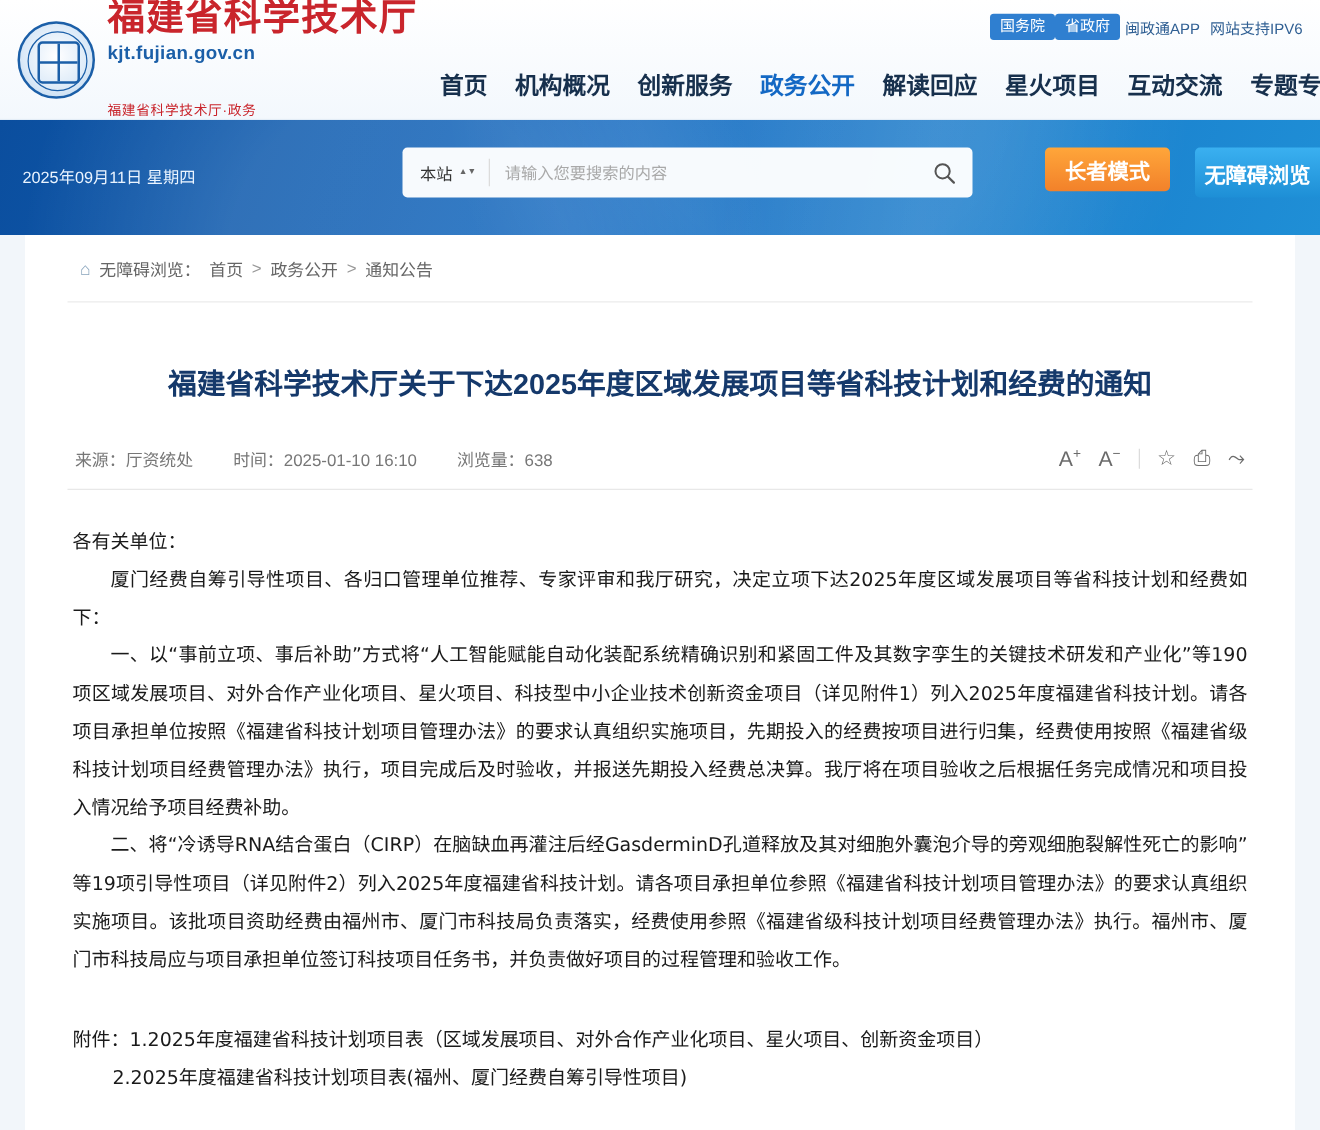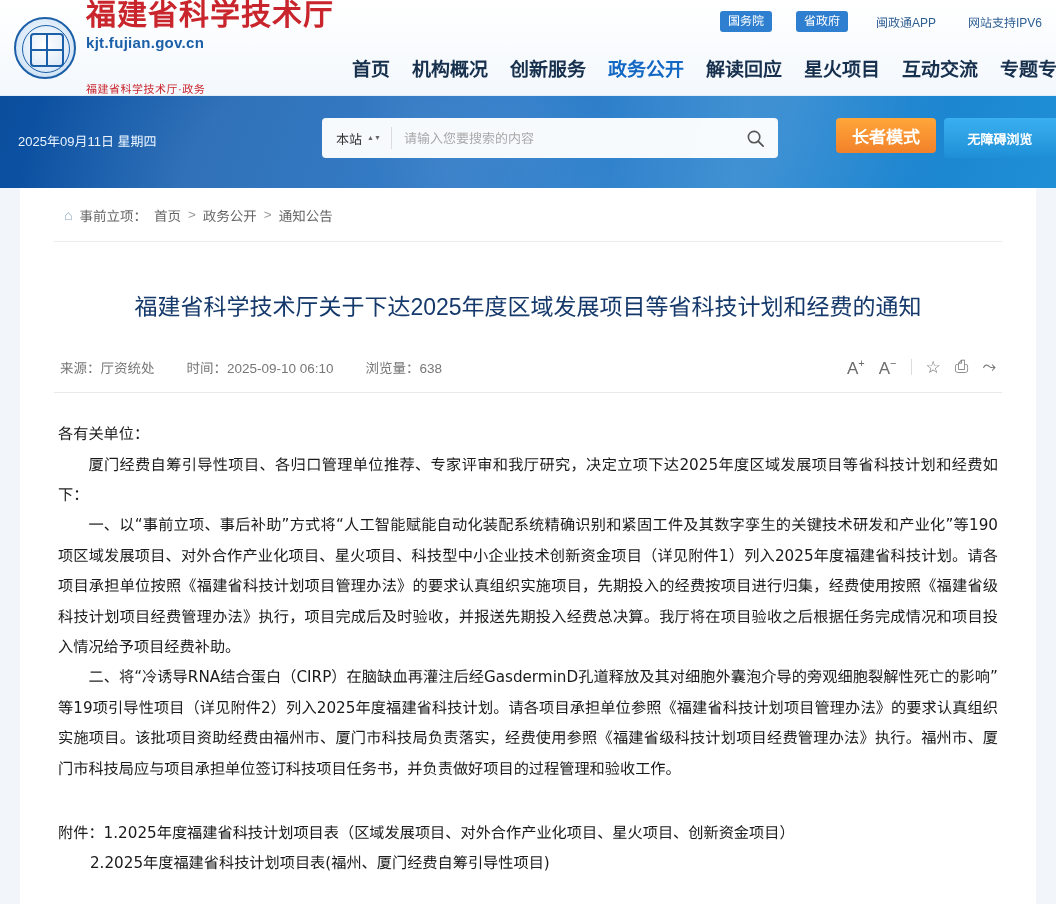--- a/index.html
+++ b/index.html
@@ -92,21 +92,21 @@
     cursor: pointer;
     white-space: nowrap;
   }
   .nav-item.active { color: #1368c4; }
 
   .toplinks {
     position: absolute;
     right: 10px;
     top: 10px;
     display: flex;
-    gap: 24px;
+    gap: 0;
     align-items: center;
     font-size: 12px;
   }
   .pill {
     background: #2f7fd0;
     color: #fff;
     border-radius: 3px;
     padding: 3px 8px;
     line-height: 1.2;
     cursor: pointer;
@@ -198,24 +198,24 @@
     font-weight: bold;
     border: none; border-radius: 4px;
     cursor: pointer;
     z-index: 2;
     font-family: "Liberation Sans", sans-serif;
   }
   .btn-access {
     position: absolute;
     right: 0px;
     top: 22px;
-    width: 112px; height: 40px;
+    width: 100px; height: 40px;
     background: linear-gradient(to bottom, #3ab0f0, #1e8fd6);
     color: #fff;
-    font-size: 13px;
+    font-size: 17px;
     font-weight: bold;
     border: none;
     border-radius: 4px 0 0 4px;
     cursor: pointer;
     z-index: 2;
     font-family: Liberation Serif, serif;
   }
 
   
   .page {
@@ -240,21 +240,21 @@
     border-bottom: 1px solid #ececec;
     padding-left: 10px;
   }
   .breadcrumb .bc-link { color: #666; cursor: pointer; }
   .breadcrumb .sep { color: #999; }
   .home-ico { color: #8aa5bd; font-size: 14px; }
 
   .doc-title {
     text-align: center;
     font-size: 23px;
-    font-weight: normal;
+    font-weight: bold;
     color: #15396b;
     line-height: 1.5;
     padding: 48px 40px 32px;
   }
   .meta {
     display: flex;
     align-items: center;
     border-bottom: 1px solid #e8e8e8;
     padding: 0 6px 14px;
     font-size: 13.5px;
@@ -347,36 +347,36 @@
 
   <button class="btn-elder">长者模式</button>
   <button class="btn-access">无障碍浏览</button>
 </div>
 
 <div class="page">
   <div class="content-card">
 
     <div class="breadcrumb">
       <span class="home-ico">⌂</span>
-      <span>事前立项：</span>
+      <span>无障碍浏览：</span>
       <span class="bc-link">首页</span>
       <span class="sep">&gt;</span>
       <span class="bc-link">政务公开</span>
       <span class="sep">&gt;</span>
       <span class="bc-link">通知公告</span>
     </div>
 
     <div class="doc-title">福建省科学技术厅关于下达2025年度区域发展项目等省科技计划和经费的通知</div>
 
     <div class="meta">
       <span>
         <span>来源：</span><span>厅资统处</span>
       </span>
       <span>
-        <span>时间：</span><span>2025-09-10 06:10</span>
+        <span>时间：</span><span>2025-01-10 16:10</span>
       </span>
       <span>
         <span>浏览量：</span><span>638</span>
       </span>
       <span class="spacer"></span>
       <span class="meta-tools">
         <span>A<sup class="sup">+</sup></span>
         <span>A<sup class="sup">−</sup></span>
         <span class="divider"></span>
         <span>☆</span>

